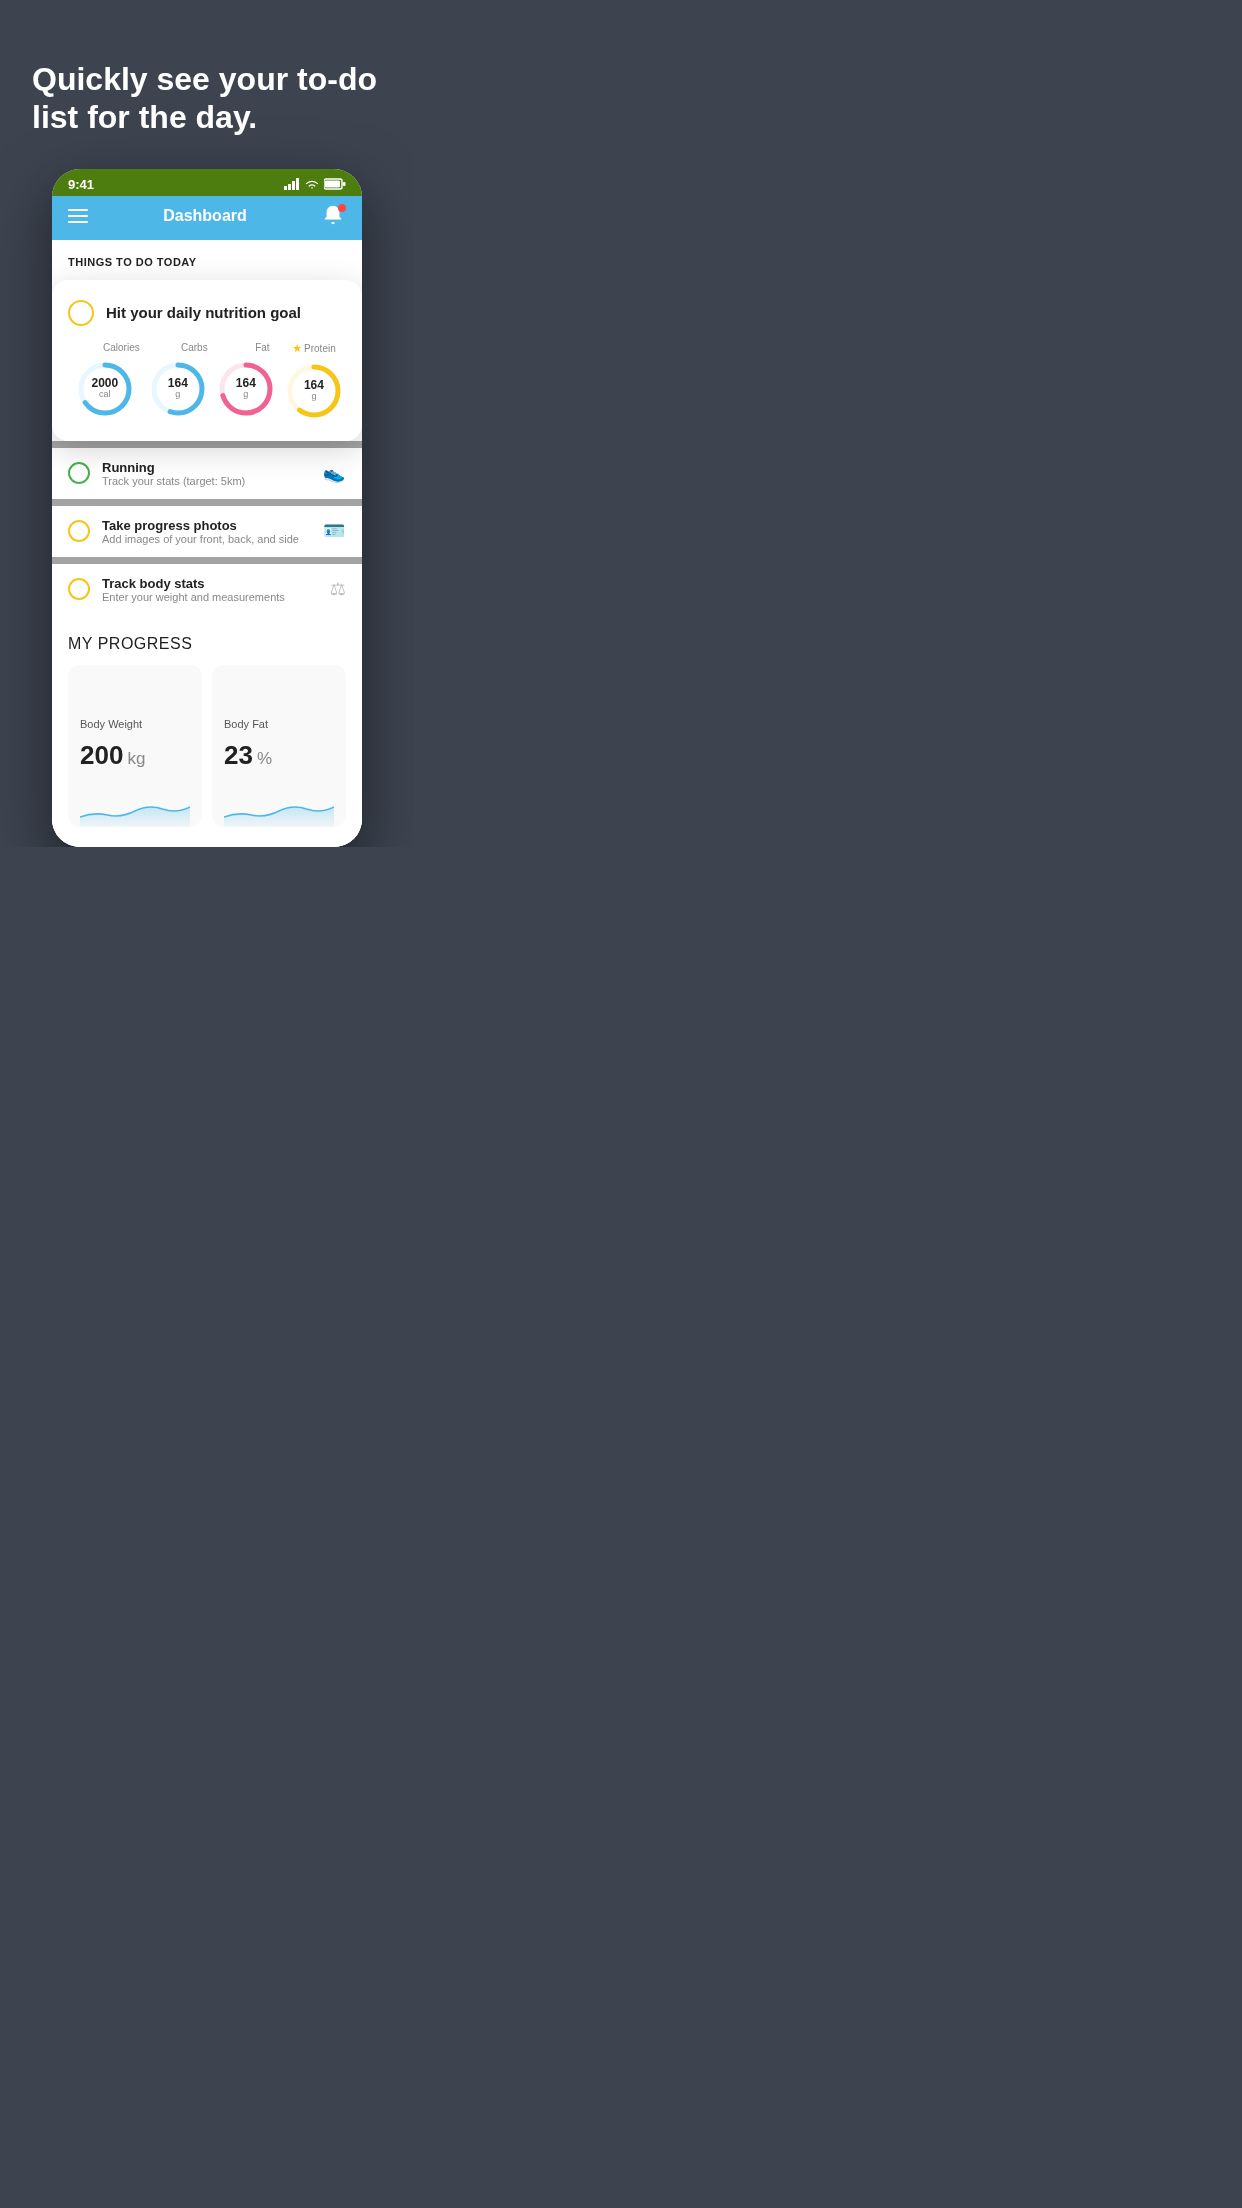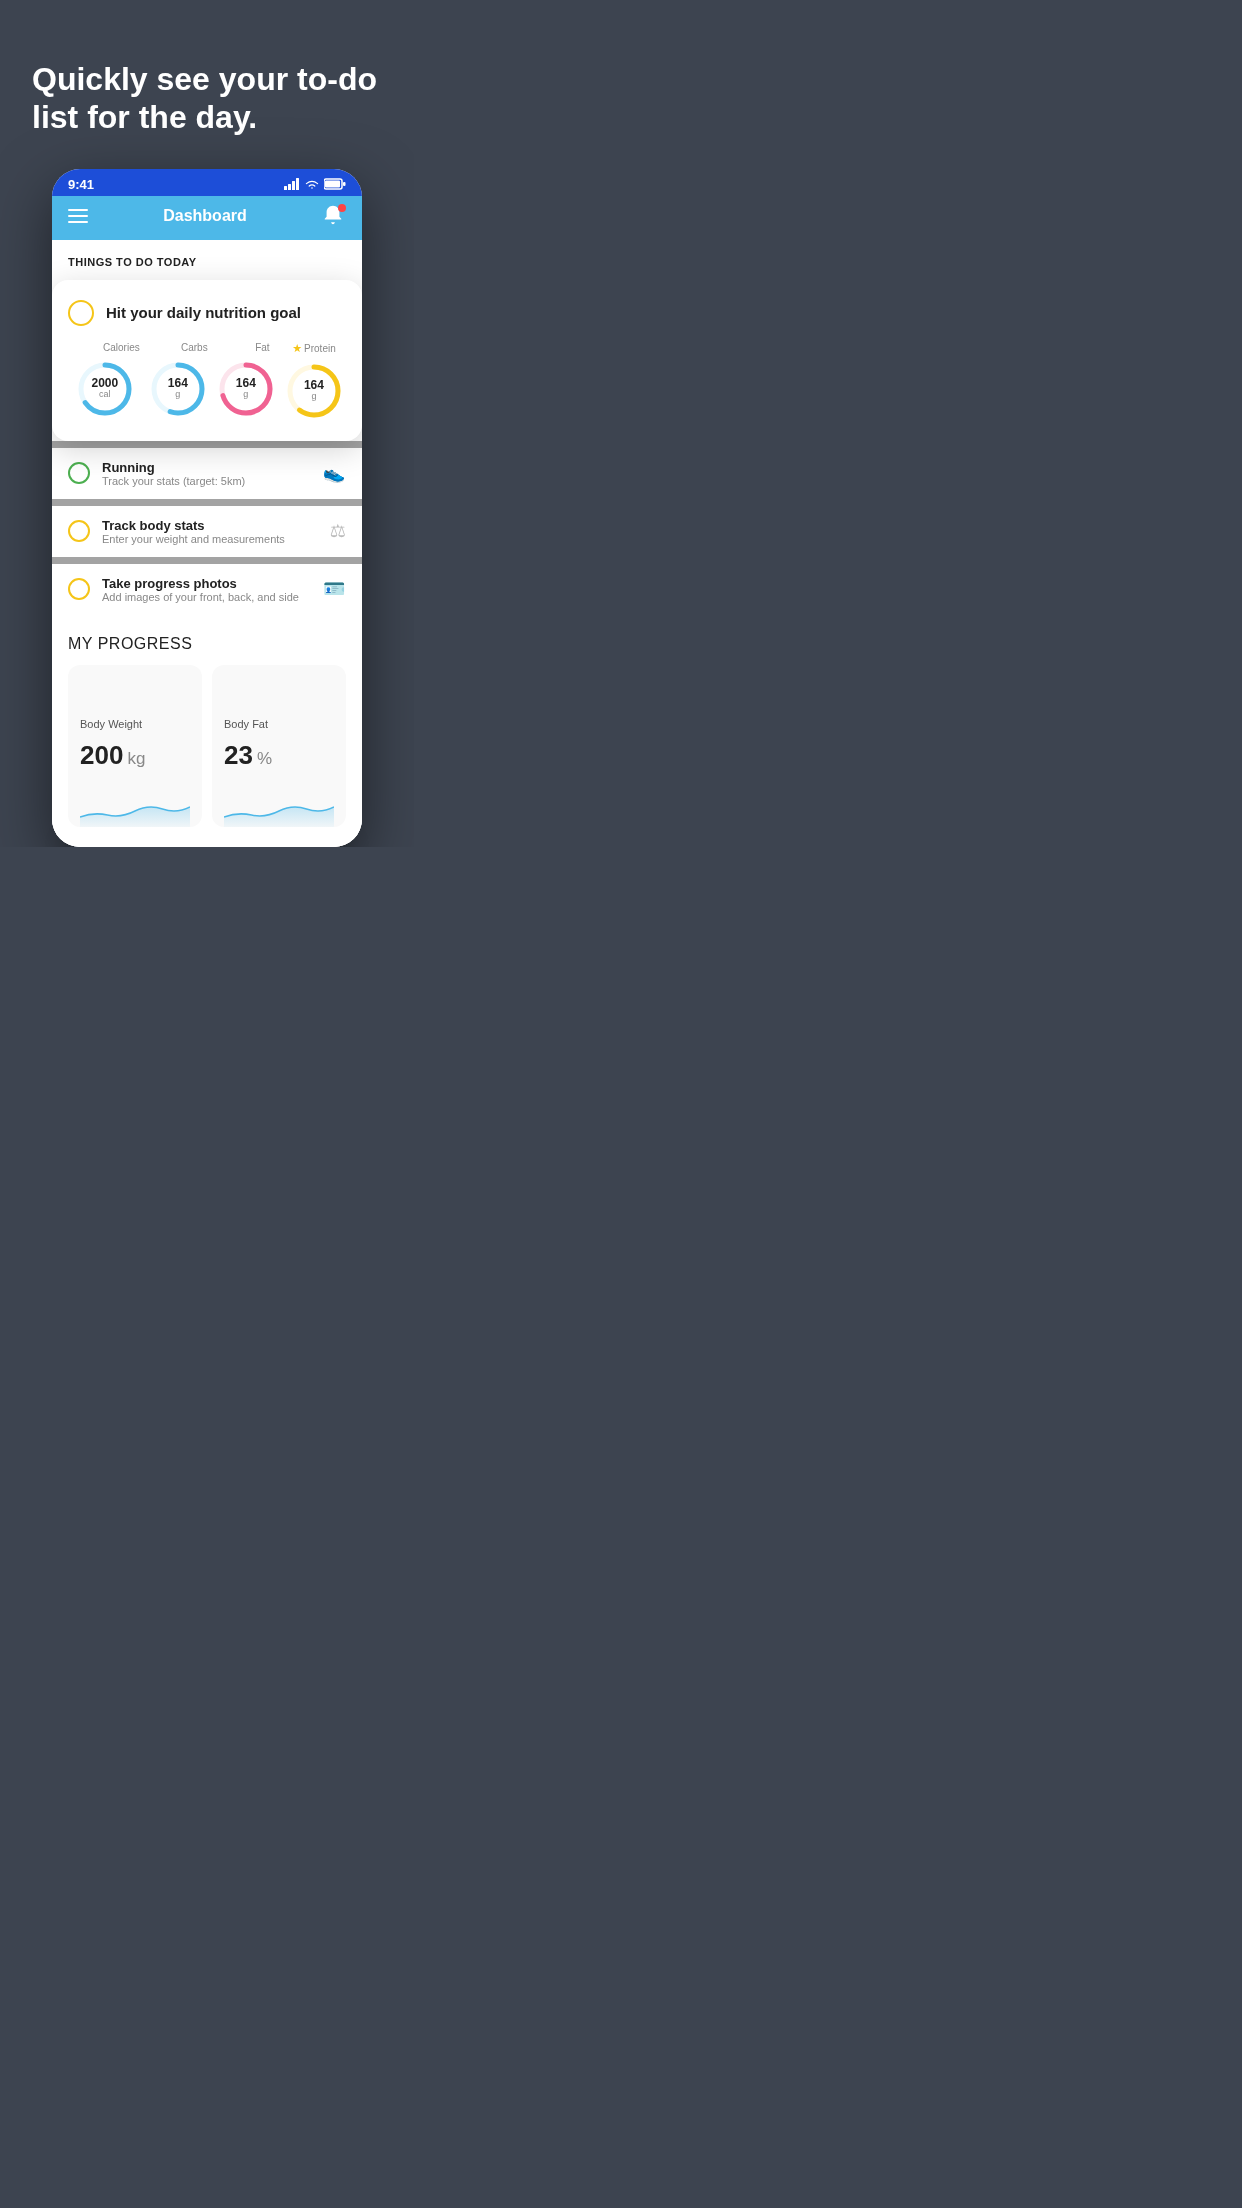--- a/index.html
+++ b/index.html
@@ -32,21 +32,21 @@
       width: 310px;
       background: #f5f5f5;
       border-radius: 28px;
       overflow: hidden;
       box-shadow: 0 20px 60px rgba(0,0,0,0.5);
       position: relative;
     }
 
     
     .status-bar {
-      background: #1d4ed8;
+      background: #4d7c0f;
       display: flex;
       justify-content: space-between;
       align-items: center;
       padding: 8px 16px 4px 16px;
       font-size: 12px;
       font-weight: 600;
       color: #ffffff;
     }
 
     .status-time { font-size: 13px; font-weight: 700; }
@@ -451,32 +451,32 @@
     <div class="todo-circle green"></div>
     <div class="todo-text">
       <div class="todo-title">Running</div>
       <div class="todo-sub">Track your stats (target: 5km)</div>
     </div>
     <span class="todo-icon">👟</span>
   </div>
           <div class="todo-item">
     <div class="todo-circle yellow"></div>
     <div class="todo-text">
-      <div class="todo-title">Track body stats</div>
-      <div class="todo-sub">Enter your weight and measurements</div>
-    </div>
-    <span class="todo-icon">⚖</span>
+      <div class="todo-title">Take progress photos</div>
+      <div class="todo-sub">Add images of your front, back, and side</div>
+    </div>
+    <span class="todo-icon">🪪</span>
   </div>
           <div class="todo-item">
     <div class="todo-circle yellow"></div>
     <div class="todo-text">
-      <div class="todo-title">Take progress photos</div>
-      <div class="todo-sub">Add images of your front, back, and side</div>
-    </div>
-    <span class="todo-icon">🪪</span>
+      <div class="todo-title">Track body stats</div>
+      <div class="todo-sub">Enter your weight and measurements</div>
+    </div>
+    <span class="todo-icon">⚖</span>
   </div>
         </div>
 
       <div class="progress-section">
         <div class="progress-section-title">MY PROGRESS</div>
         <div class="progress-cards" id="progress-cards">
             <div class="progress-card">
     <div class="progress-card-title">Body Weight</div>
     <div class="progress-value-row">
       <span class="progress-big-val">200</span>

